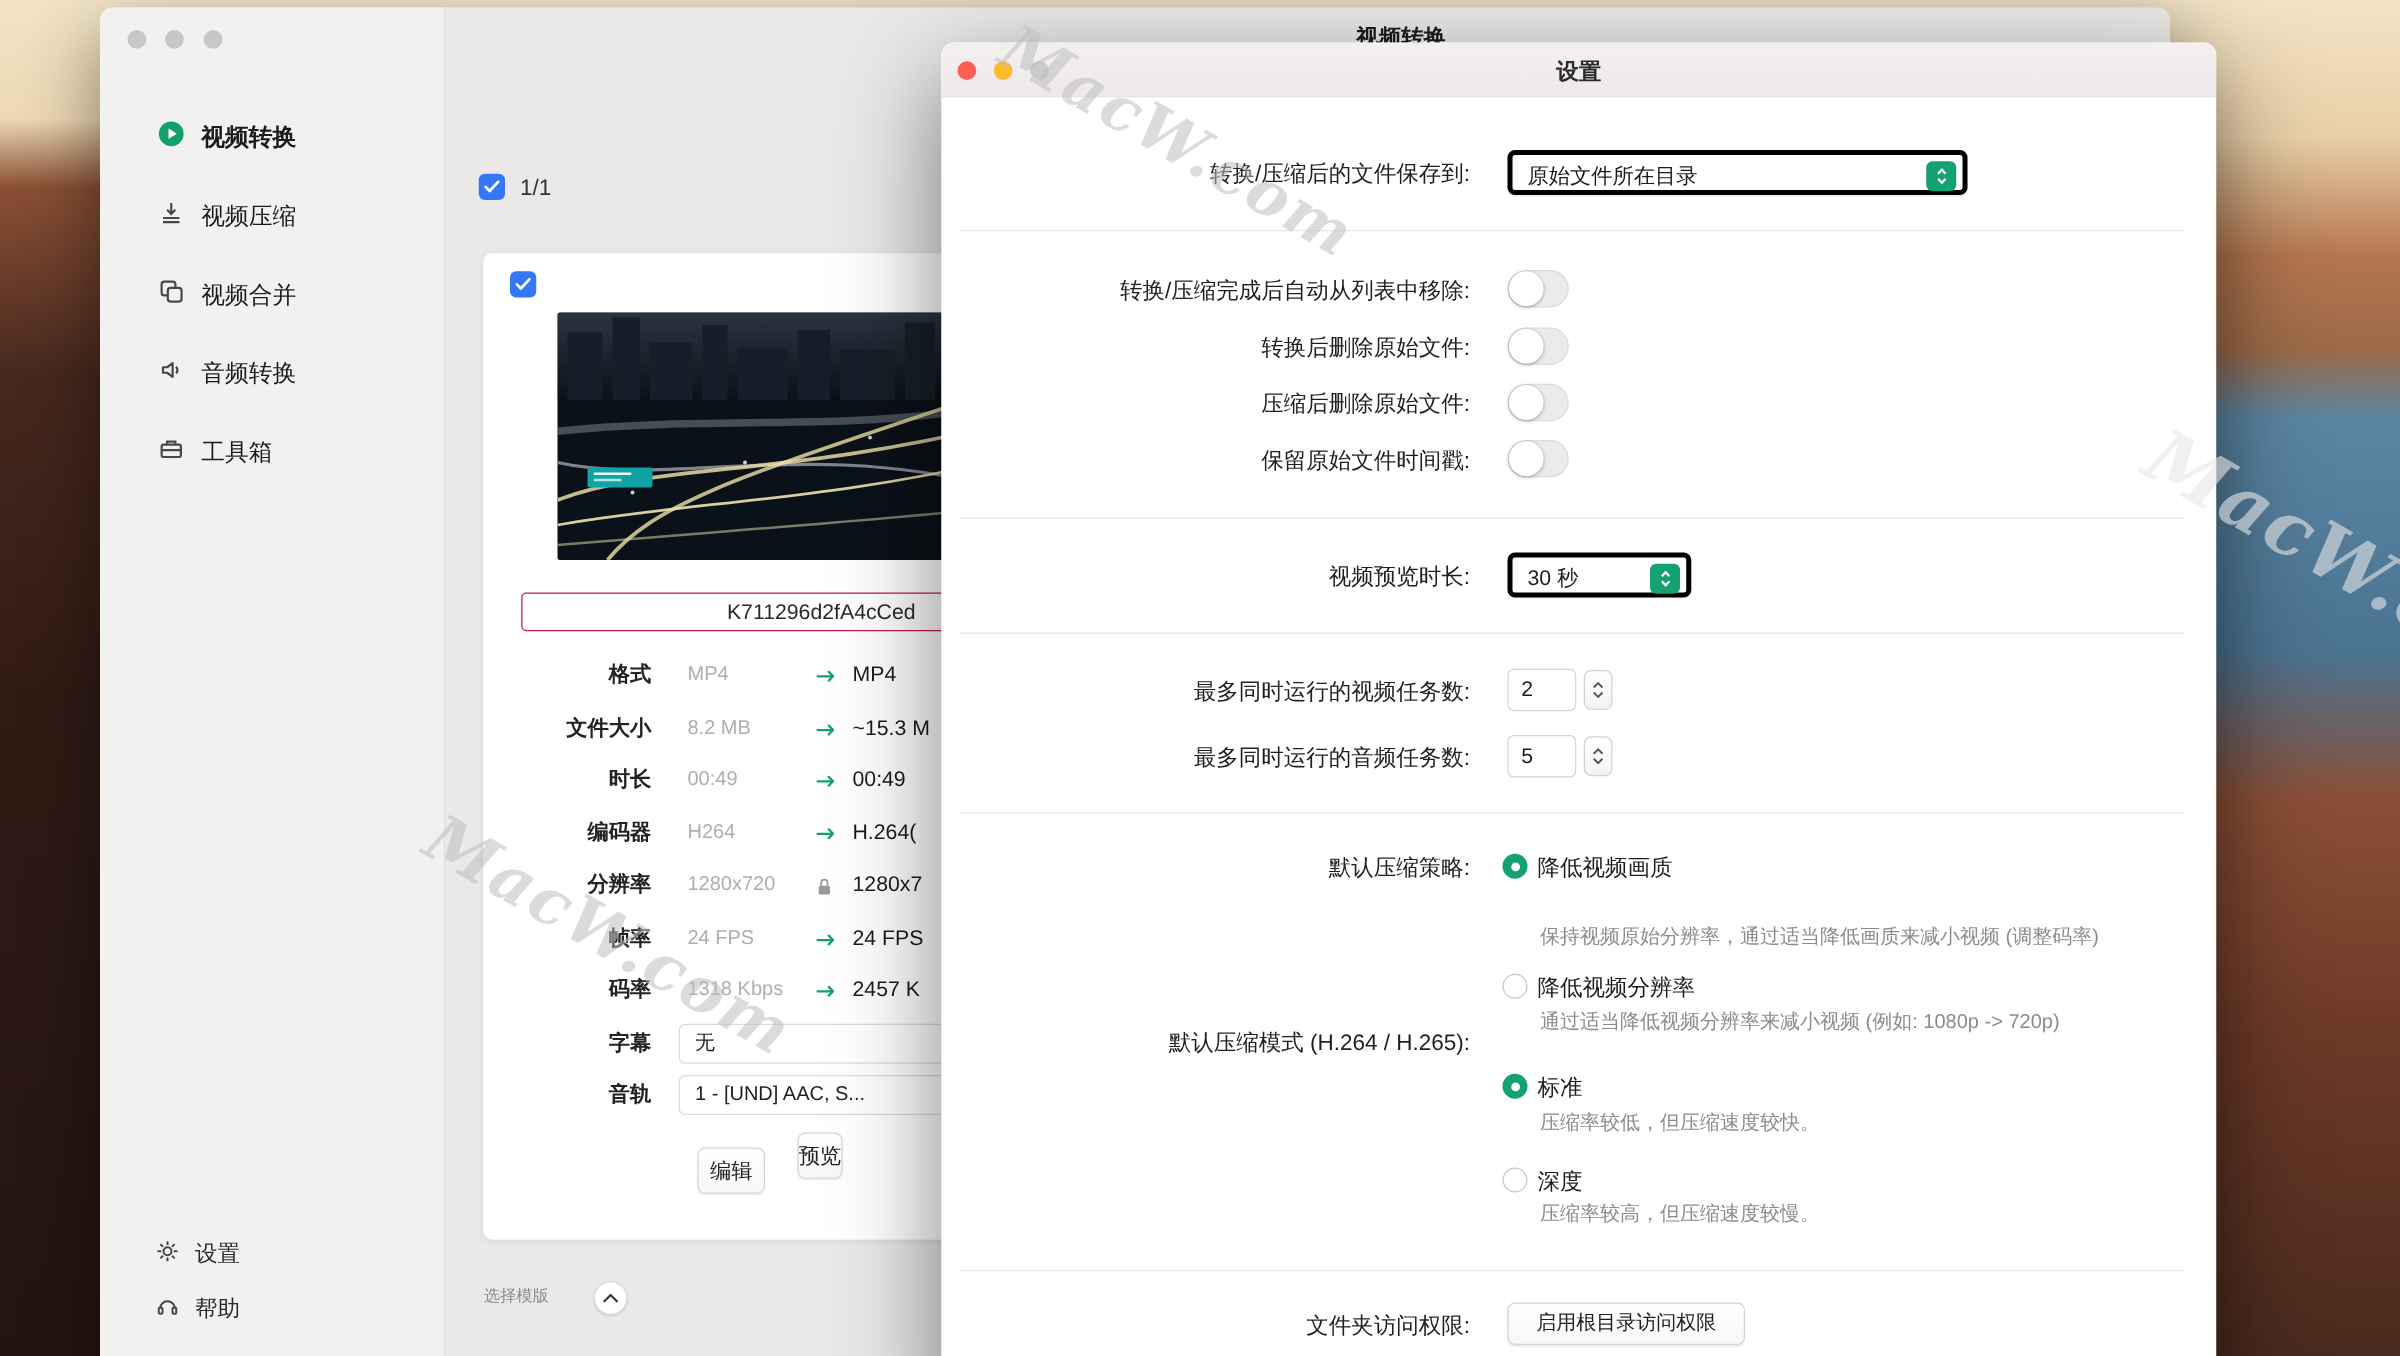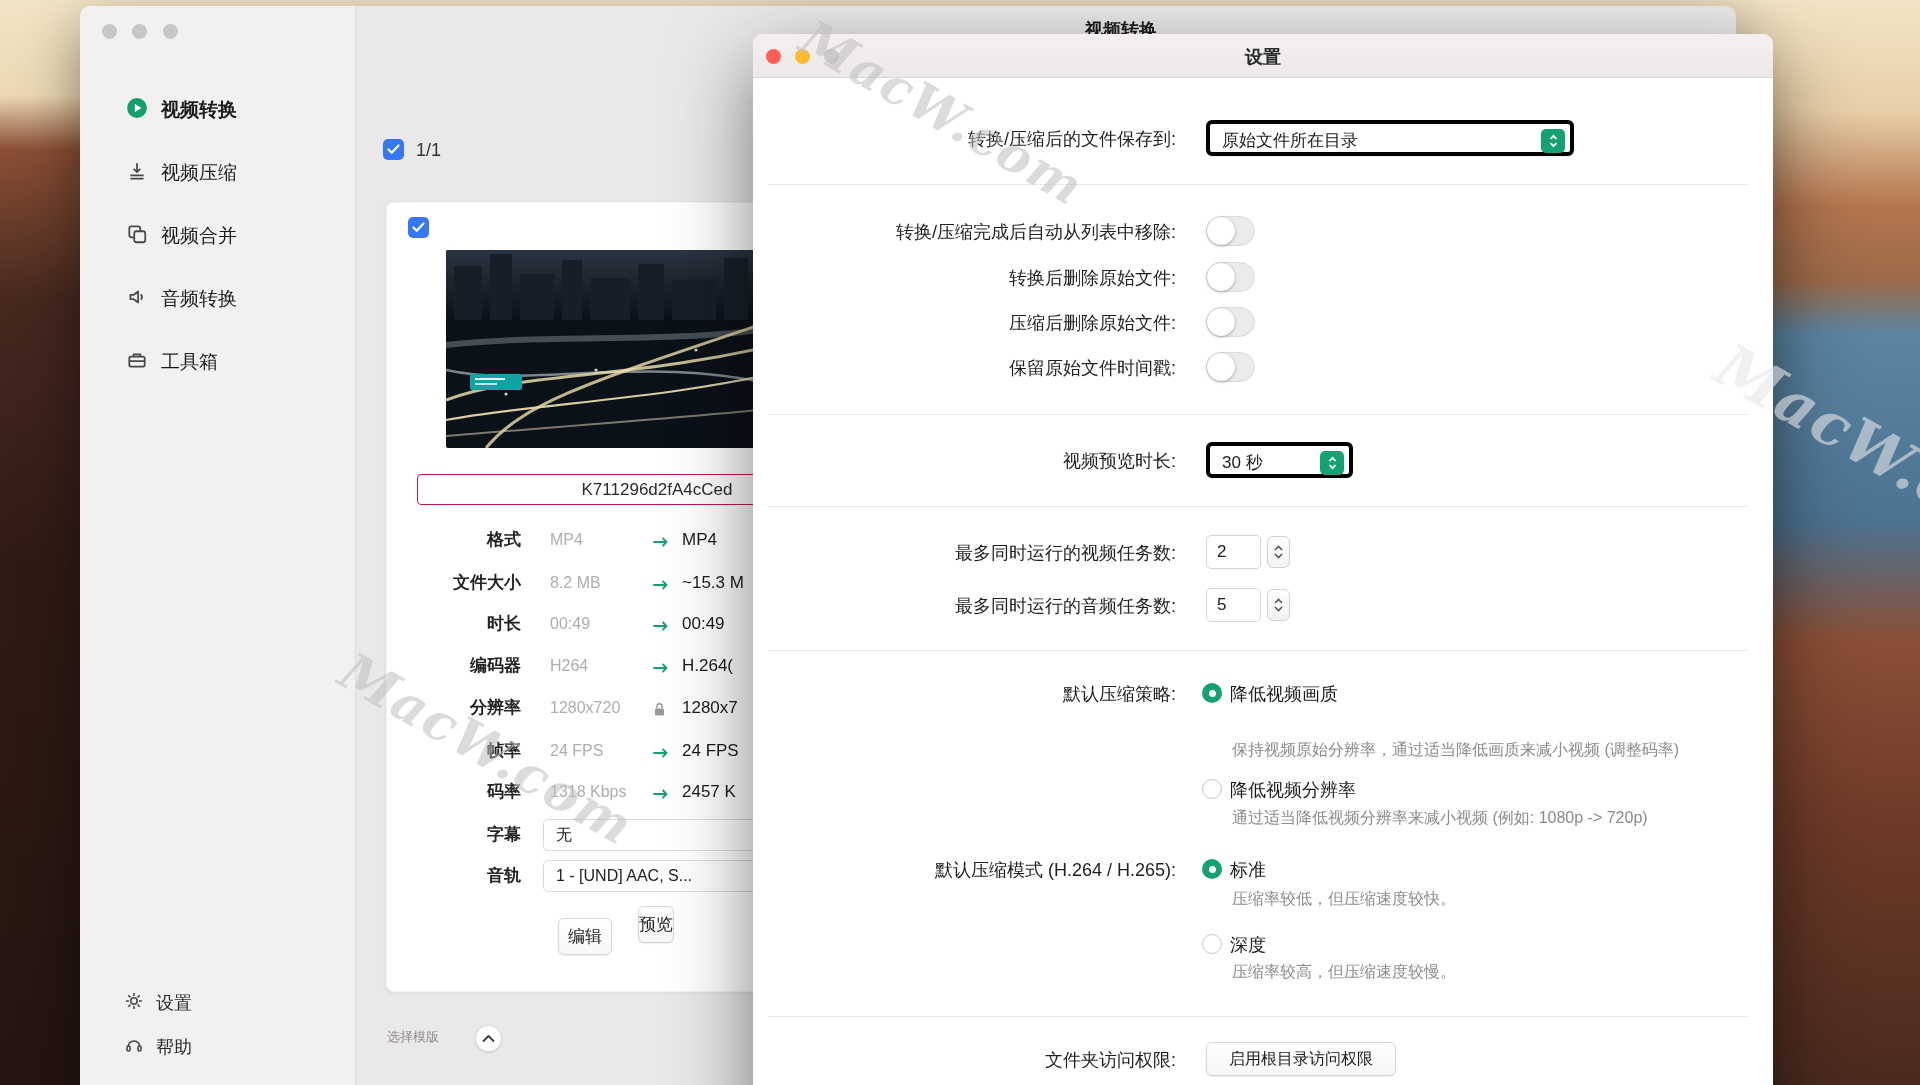--- a/index.html
+++ b/index.html
@@ -391,21 +391,21 @@
 
   <div class="dlg-label" style="top:648px;padding-left:42px;">默认压缩策略:</div>
   <div class="radio on" style="left:449px;top:649px;"></div>
   <div class="opt-label" style="top:648px;">降低视频画质</div>
   <div class="opt-desc" style="top:705px;">保持视频原始分辨率，通过适当降低画质来减小视频 (调整码率)</div>
 
   <div class="radio off" style="left:449px;top:745px;"></div>
   <div class="opt-label" style="top:744px;">降低视频分辨率</div>
   <div class="opt-desc" style="top:773px;">通过适当降低视频分辨率来减小视频 (例如: 1080p -&gt; 720p)</div>
 
-  <div class="dlg-label" style="top:824px;">默认压缩模式 (H.264 / H.265):</div>
+  <div class="dlg-label" style="top:788px;">默认压缩模式 (H.264 / H.265):</div>
   <div class="radio on" style="left:449px;top:825px;"></div>
   <div class="opt-label" style="top:824px;">标准</div>
   <div class="opt-desc" style="top:854px;">压缩率较低，但压缩速度较快。</div>
 
   <div class="radio off" style="left:449px;top:900px;"></div>
   <div class="opt-label" style="top:899px;">深度</div>
   <div class="opt-desc" style="top:927px;">压缩率较高，但压缩速度较慢。</div>
 
   <div class="hr" style="top:982px;"></div>
 

